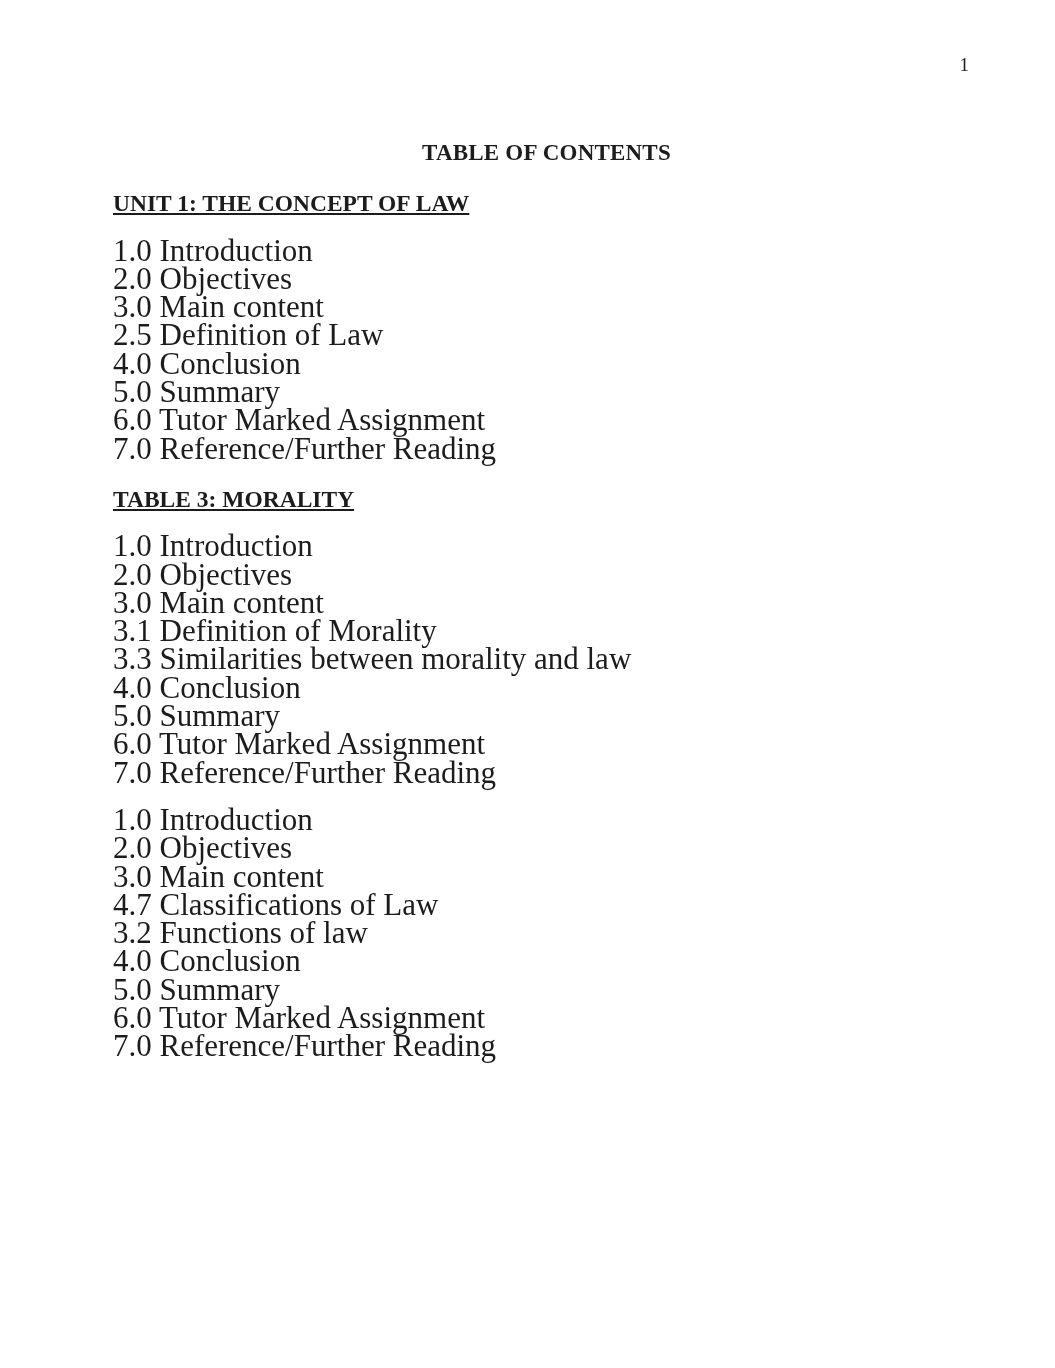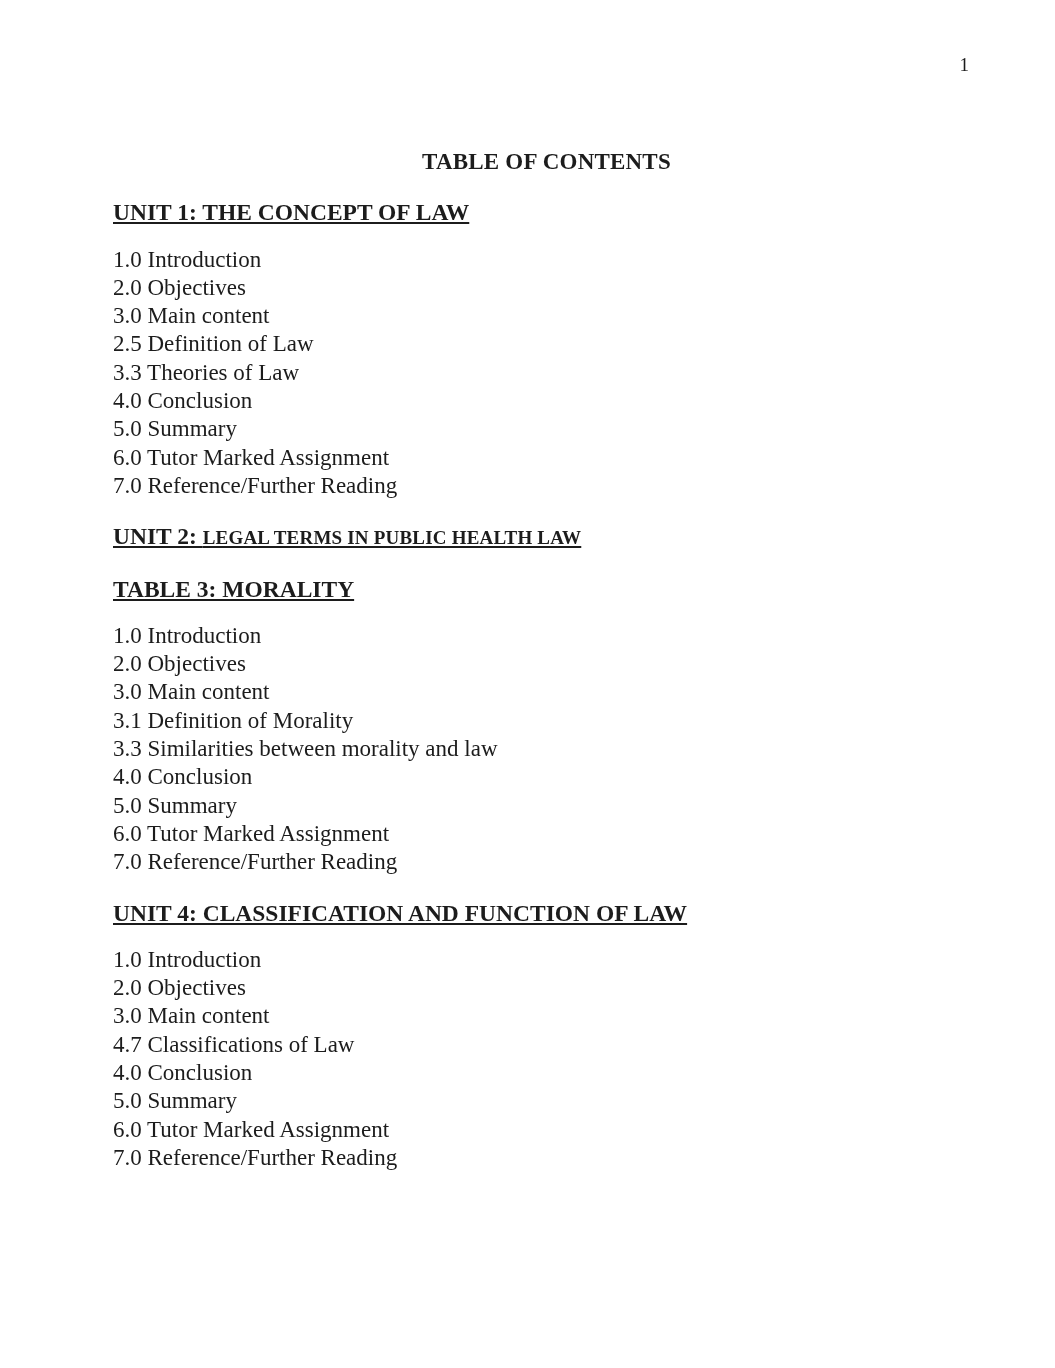--- a/index.html
+++ b/index.html
@@ -19,21 +19,20 @@
     right: 86px;
     font-size: 19px;
     line-height: 24px;
     color: #1c1c1c;
   }
   .content {
     position: absolute;
     left: 113px;
     top: 139px;
     width: 867px;
-    margin-top: 9px;
   }
   .toc-title {
     font-size: 23px;
     font-weight: 700;
     text-align: center;
     line-height: 28.3px;
     letter-spacing: 0.2px;
   }
   .unit-heading {
     margin-top: 22px;
@@ -42,21 +41,21 @@
     line-height: 28.3px;
     text-decoration: underline;
   }
   .unit-heading .heading-rest {
     font-size: 19px;
     font-weight: 700;
     letter-spacing: 0.2px;
   }
   .unit-items {
     margin-top: 19px;
-    font-size: 23px;
+    font-size: 31px;
   }
   .unit-items .toc-item {
     line-height: 28.3px;
     white-space: pre;
   }
 </style>
 </head>
 <body>
 
 <div class="page">
@@ -67,54 +66,50 @@
 
     <div class="toc-title">TABLE OF CONTENTS</div>
 
     <div>
       <div class="unit-heading">UNIT 1: THE CONCEPT OF LAW</div>
       <div class="unit-items">
         <div class="toc-item">1.0 Introduction</div>
         <div class="toc-item">2.0 Objectives</div>
         <div class="toc-item">3.0 Main content</div>
         <div class="toc-item">2.5 Definition of Law</div>
-        <div class="toc-item">3.3 Theories of Law</div>
         <div class="toc-item">4.0 Conclusion</div>
         <div class="toc-item">5.0 Summary</div>
         <div class="toc-item">6.0 Tutor Marked Assignment</div>
         <div class="toc-item">7.0 Reference/Further Reading</div>
       </div>
     </div>
 
-    <div>
-      <div class="unit-heading"><span>UNIT 2: </span><span class="heading-rest">LEGAL TERMS IN PUBLIC HEALTH LAW</span></div>
-    </div>
 
     <div>
       <div class="unit-heading">TABLE 3: MORALITY</div>
       <div class="unit-items">
         <div class="toc-item">1.0 Introduction</div>
         <div class="toc-item">2.0 Objectives</div>
         <div class="toc-item">3.0 Main content</div>
         <div class="toc-item">3.1 Definition of Morality</div>
         <div class="toc-item">3.3 Similarities between morality and law</div>
         <div class="toc-item">4.0 Conclusion</div>
         <div class="toc-item">5.0 Summary</div>
         <div class="toc-item">6.0 Tutor Marked Assignment</div>
         <div class="toc-item">7.0 Reference/Further Reading</div>
       </div>
     </div>
 
     <div>
-      <div class="unit-heading">UNIT 4: CLASSIFICATION AND FUNCTION OF LAW</div>
       <div class="unit-items">
         <div class="toc-item">1.0 Introduction</div>
         <div class="toc-item">2.0 Objectives</div>
         <div class="toc-item">3.0 Main content</div>
         <div class="toc-item">4.7 Classifications of Law</div>
+        <div class="toc-item">3.2 Functions of law</div>
         <div class="toc-item">4.0 Conclusion</div>
         <div class="toc-item">5.0 Summary</div>
         <div class="toc-item">6.0 Tutor Marked Assignment</div>
         <div class="toc-item">7.0 Reference/Further Reading</div>
       </div>
     </div>
 
   </div>
 </div>
 

